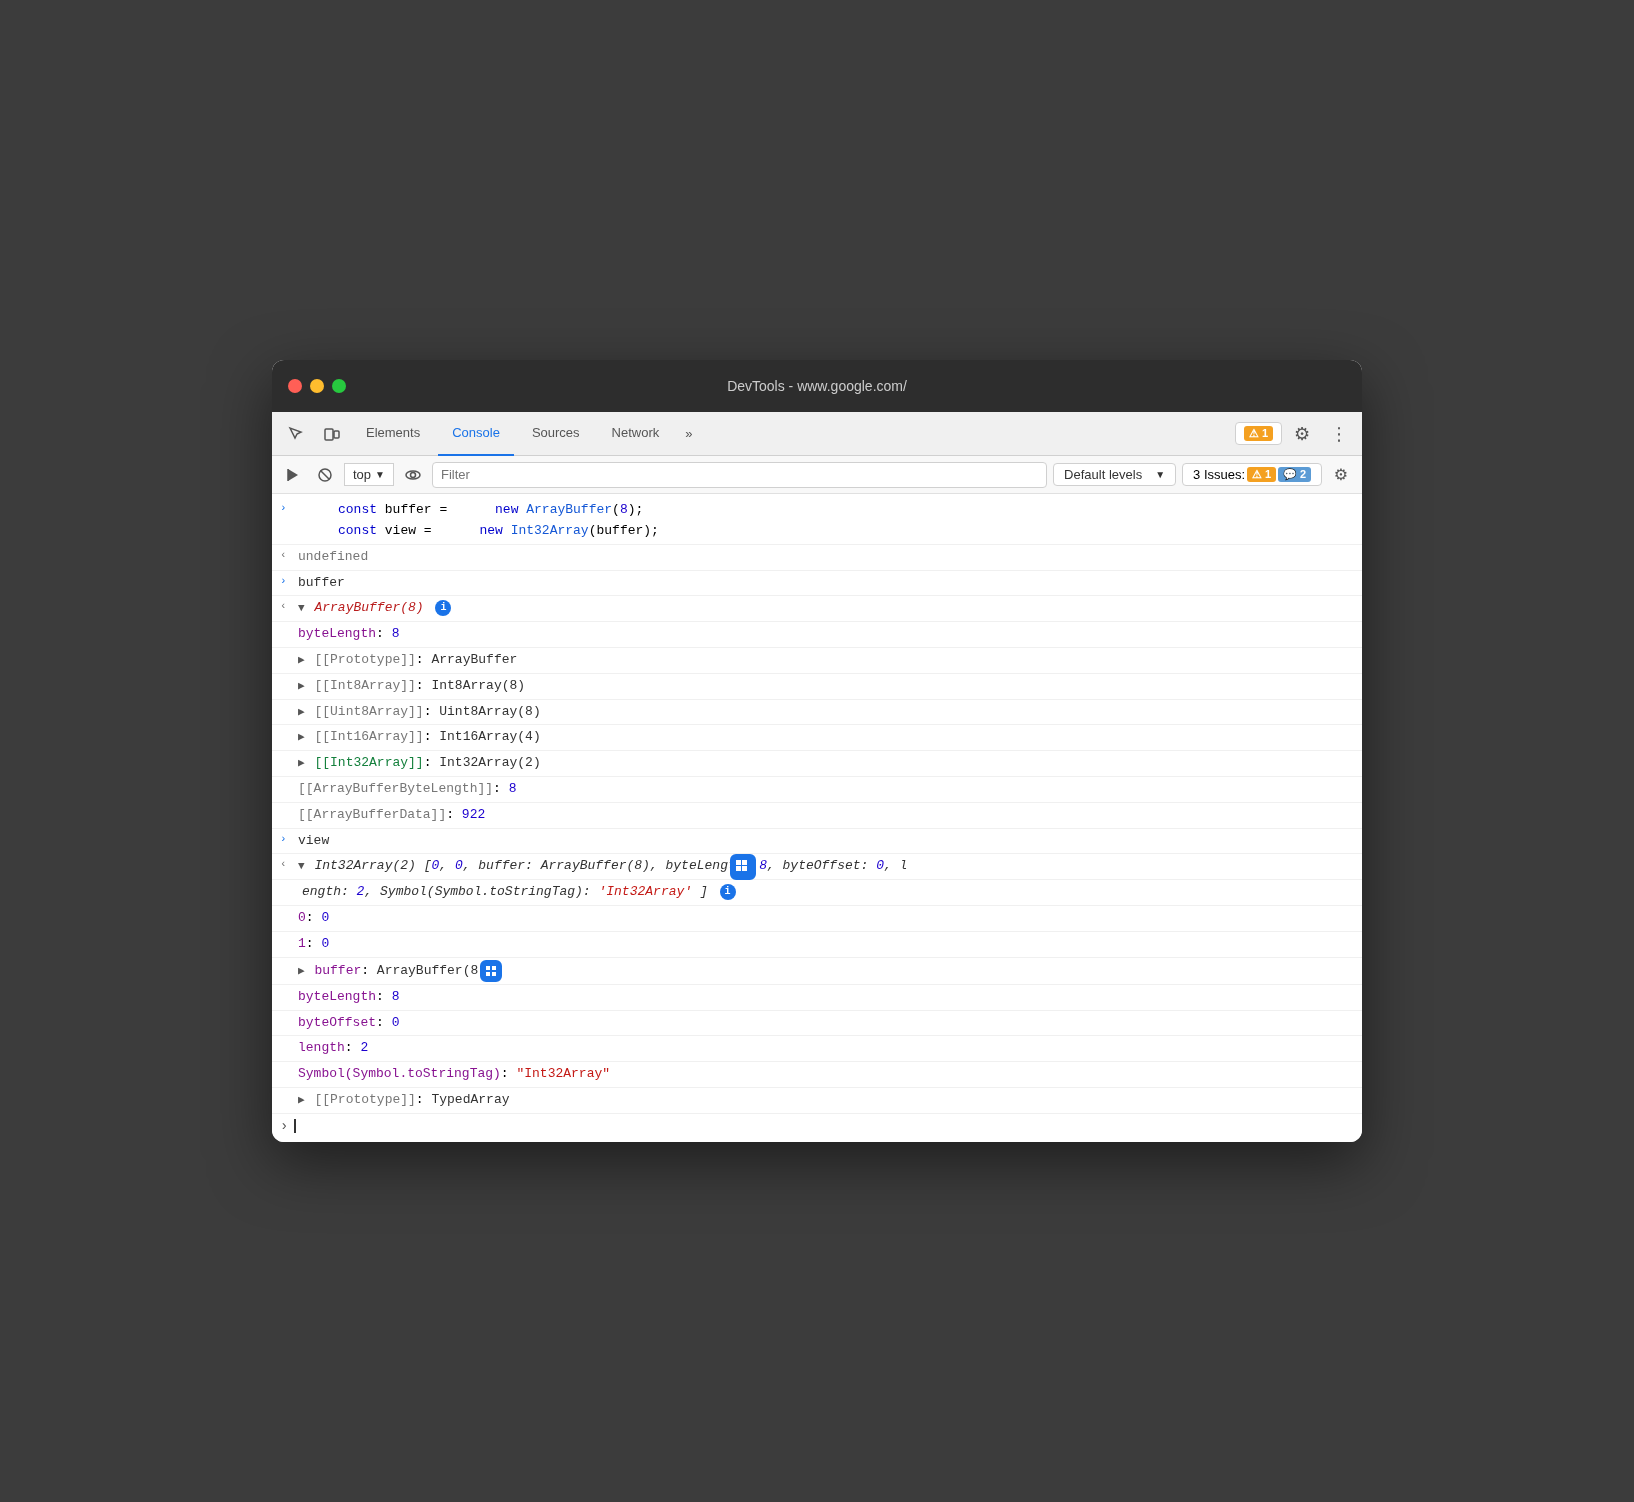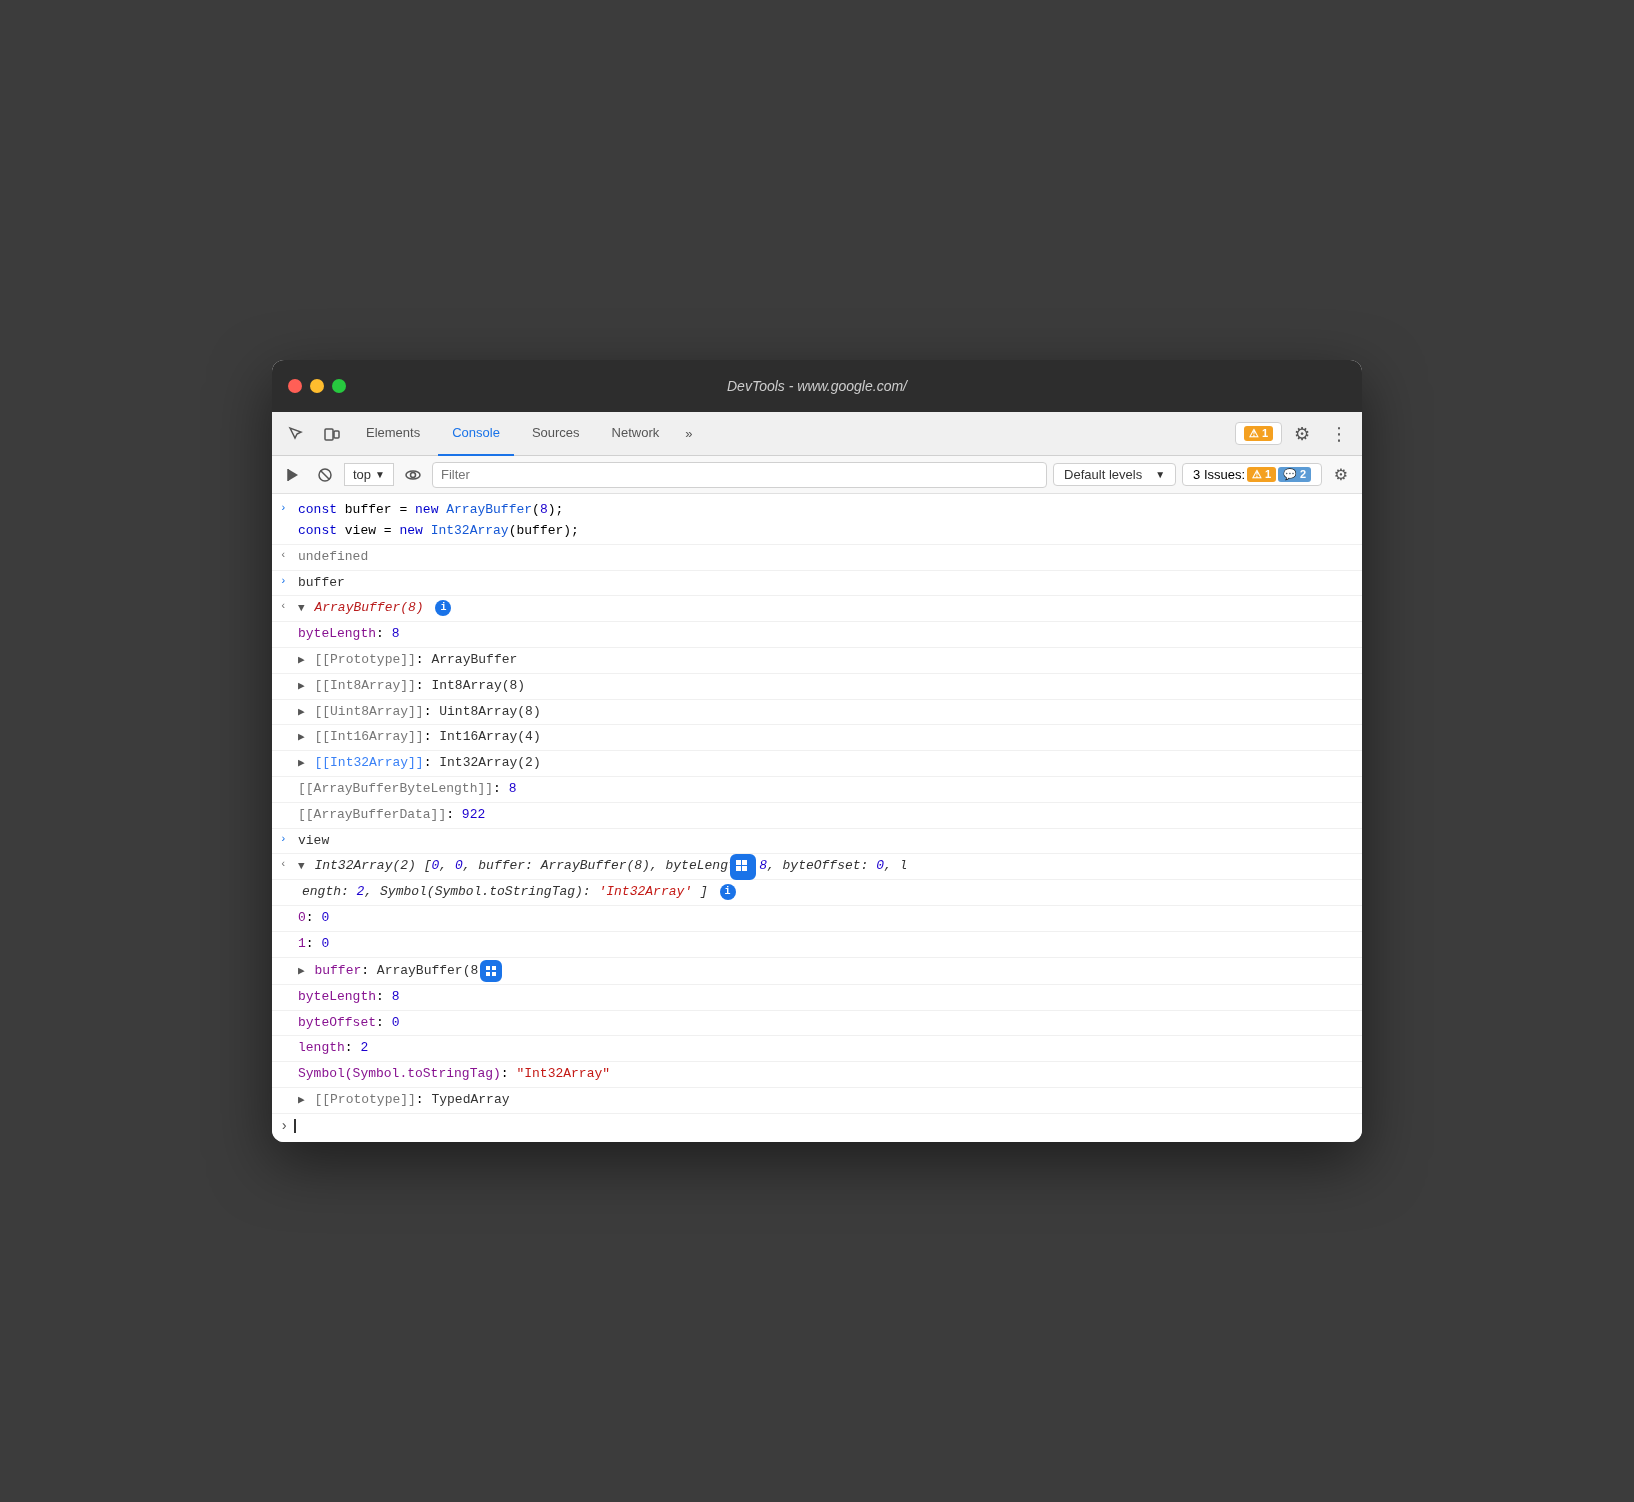--- a/index.html
+++ b/index.html
@@ -18,21 +18,20 @@
       overflow: hidden;
       box-shadow: 0 20px 60px rgba(0,0,0,0.5);
     }
     .titlebar {
       background: #2d2d2d;
       height: 52px;
       display: flex;
       align-items: center;
       padding: 0 16px;
       position: relative;
-      font-style: italic;
     }
     .traffic-lights {
       display: flex;
       gap: 8px;
       align-items: center;
     }
     .traffic-light {
       width: 14px;
       height: 14px;
       border-radius: 50%;
@@ -207,21 +206,21 @@
       min-width: 18px;
       color: #777;
       font-size: 11px;
       padding-top: 2px;
       cursor: pointer;
     }
     .row-content {
       flex: 1;
       line-height: 1.6;
     }
-    .kw-const { color: #0000cc; }
+    .kw-const { color: #0000cc; margin-left: 40px; }
     .val-string { color: #c41a16; }
     .val-number { color: #1c00cf; }
     .val-undef { color: #777; }
     .italic { font-style: italic; }
     .prop-name { color: #881391; }
     .indent-2 { padding-left: 26px; }
     .info-icon {
       display: inline-flex;
       align-items: center;
       justify-content: center;
@@ -409,21 +408,21 @@
     <div class="console-row indent-2">
       <div class="row-content">
         <span class="expand-arrow">▶</span>
         <span style="color:#777;">[[Int16Array]]</span>: <span style="color:#333;">Int16Array(4)</span>
       </div>
     </div>
 
     <div class="console-row indent-2">
       <div class="row-content">
         <span class="expand-arrow">▶</span>
-        <span style="color:#3b82f6;">[[Int32Array]]</span>: <span style="color:#333;">Int32Array(2)</span>
+        <span style="color:#15803d;">[[Int32Array]]</span>: <span style="color:#333;">Int32Array(2)</span>
       </div>
     </div>
 
     <div class="console-row indent-2">
       <div class="row-content">
         <span style="color:#777;">[[ArrayBufferByteLength]]</span>: <span class="val-number">8</span>
       </div>
     </div>
 
     <div class="console-row indent-2">

